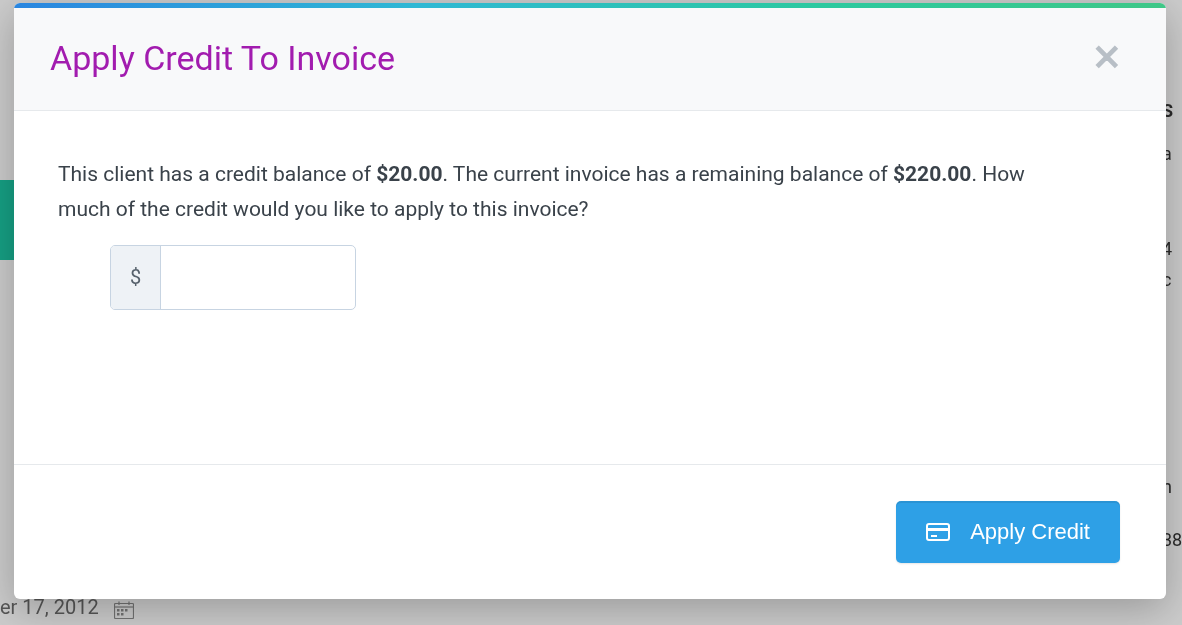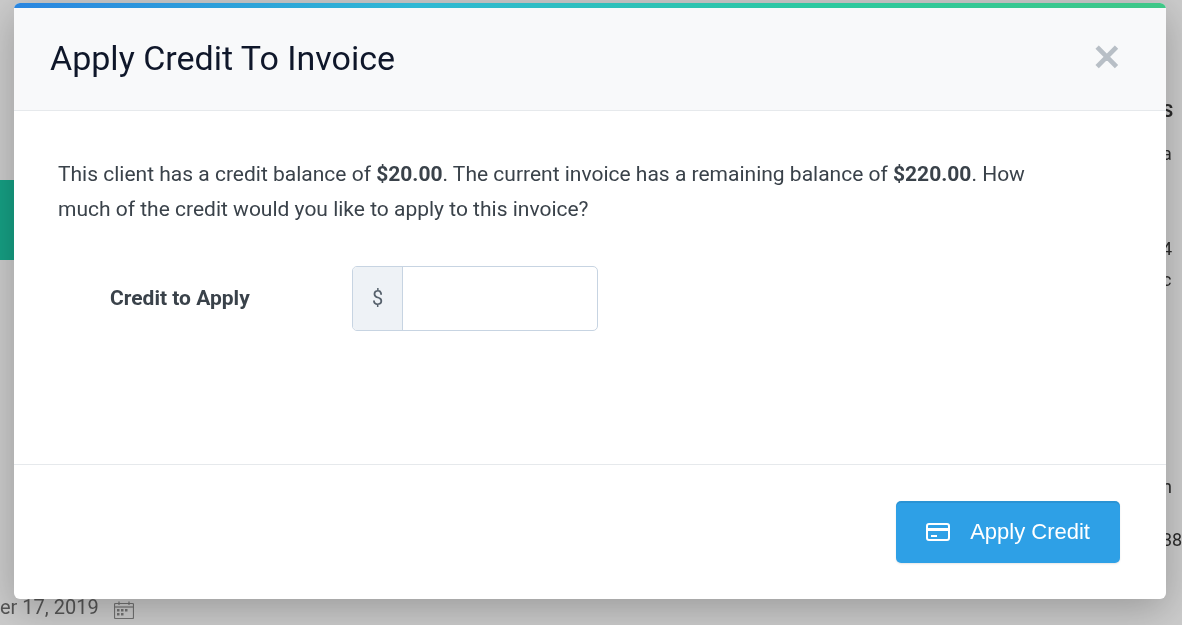--- a/index.html
+++ b/index.html
@@ -72,39 +72,39 @@
       padding: 28px 36px 30px 36px;
       display: flex;
       align-items: center;
       justify-content: space-between;
       border-bottom: 1px solid #e6e9ec;
       background: #f8f9fa;
     }
     .modal-title {
       font-size: 34px;
       font-weight: 400;
-      color: #0f172a;
+      color: #a21caf;
     }
     .close-btn {
       font-size: 36px;
       color: #b8bfc6;
       cursor: pointer;
       line-height: 1;
       padding: 4px 8px;
       user-select: none;
       font-weight: 700;
     }
     .modal-body {
       padding: 46px 44px 30px 44px;
       flex: 1;
       font-size: 21px;
       color: #3a424a;
       line-height: 1.65;
     }
-    .body-text { margin-bottom: 40px; max-width: 1020px; }
+    .body-text { margin-bottom: 19px; max-width: 1020px; }
     .body-text .strong { font-weight: 700; }
     .form-row {
       display: flex;
       align-items: center;
       padding-left: 52px;
     }
     .form-label {
       font-weight: 700;
       color: #3a424a;
       font-size: 21px;
@@ -184,21 +184,21 @@
       margin-left: 10px;
       vertical-align: middle;
     }
   </style>
 </head>
 <body>
 
 <div class="bg-content">
   <div class="bg-sidebar"></div>
   <div class="bg-date">
-    <span>er 17, 2019</span>
+    <span>er 17, 2012</span>
     <span class="calendar-icon">
       <svg viewBox="0 0 20 18" width="20" height="18">
         <rect x="0.5" y="2.5" width="19" height="15" rx="1" fill="none" stroke="#888" stroke-width="1.2"></rect>
         <line x1="0.5" y1="6" x2="19.5" y2="6" stroke="#888" stroke-width="1.2"></line>
         <line x1="5" y1="0.5" x2="5" y2="4" stroke="#888" stroke-width="1.2"></line>
         <line x1="15" y1="0.5" x2="15" y2="4" stroke="#888" stroke-width="1.2"></line>
         <rect x="3" y="8" width="2.5" height="2.5" fill="#888"></rect>
         <rect x="7" y="8" width="2.5" height="2.5" fill="#888"></rect>
         <rect x="11" y="8" width="2.5" height="2.5" fill="#888"></rect>
         <rect x="3" y="12" width="2.5" height="2.5" fill="#888"></rect>
@@ -225,21 +225,20 @@
     <h1 class="modal-title">Apply Credit To Invoice</h1>
     <div class="close-btn">✕</div>
   </div>
 
   <div class="modal-body">
     <p class="body-text">
       <span>This client has a credit balance of </span><span class="strong">$20.00</span><span>. The current invoice has a remaining balance of </span><span class="strong">$220.00</span><span>. How much of the credit would you like to apply to this invoice?</span>
     </p>
 
     <div class="form-row">
-      <label class="form-label">Credit to Apply</label>
       <div class="input-group">
         <div class="input-prefix">$</div>
       </div>
     </div>
   </div>
 
   <div class="modal-footer">
     <button class="apply-btn">
       <span class="cc-icon"></span>
       <span>Apply Credit</span>

